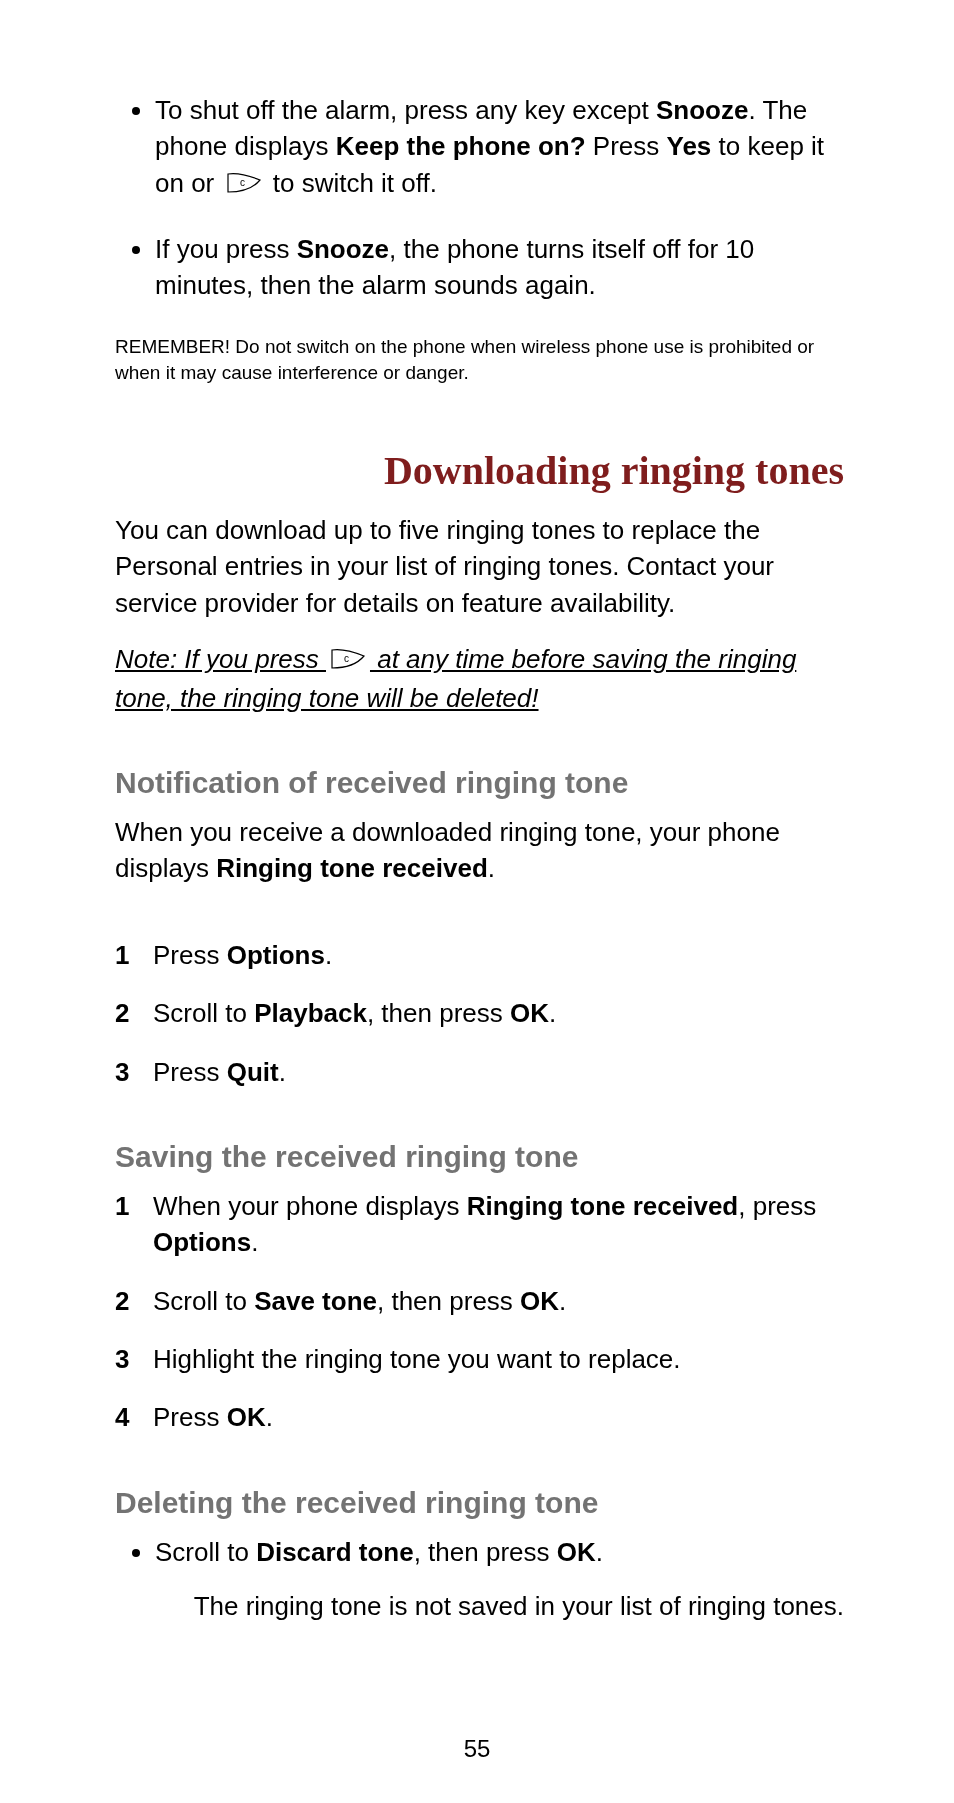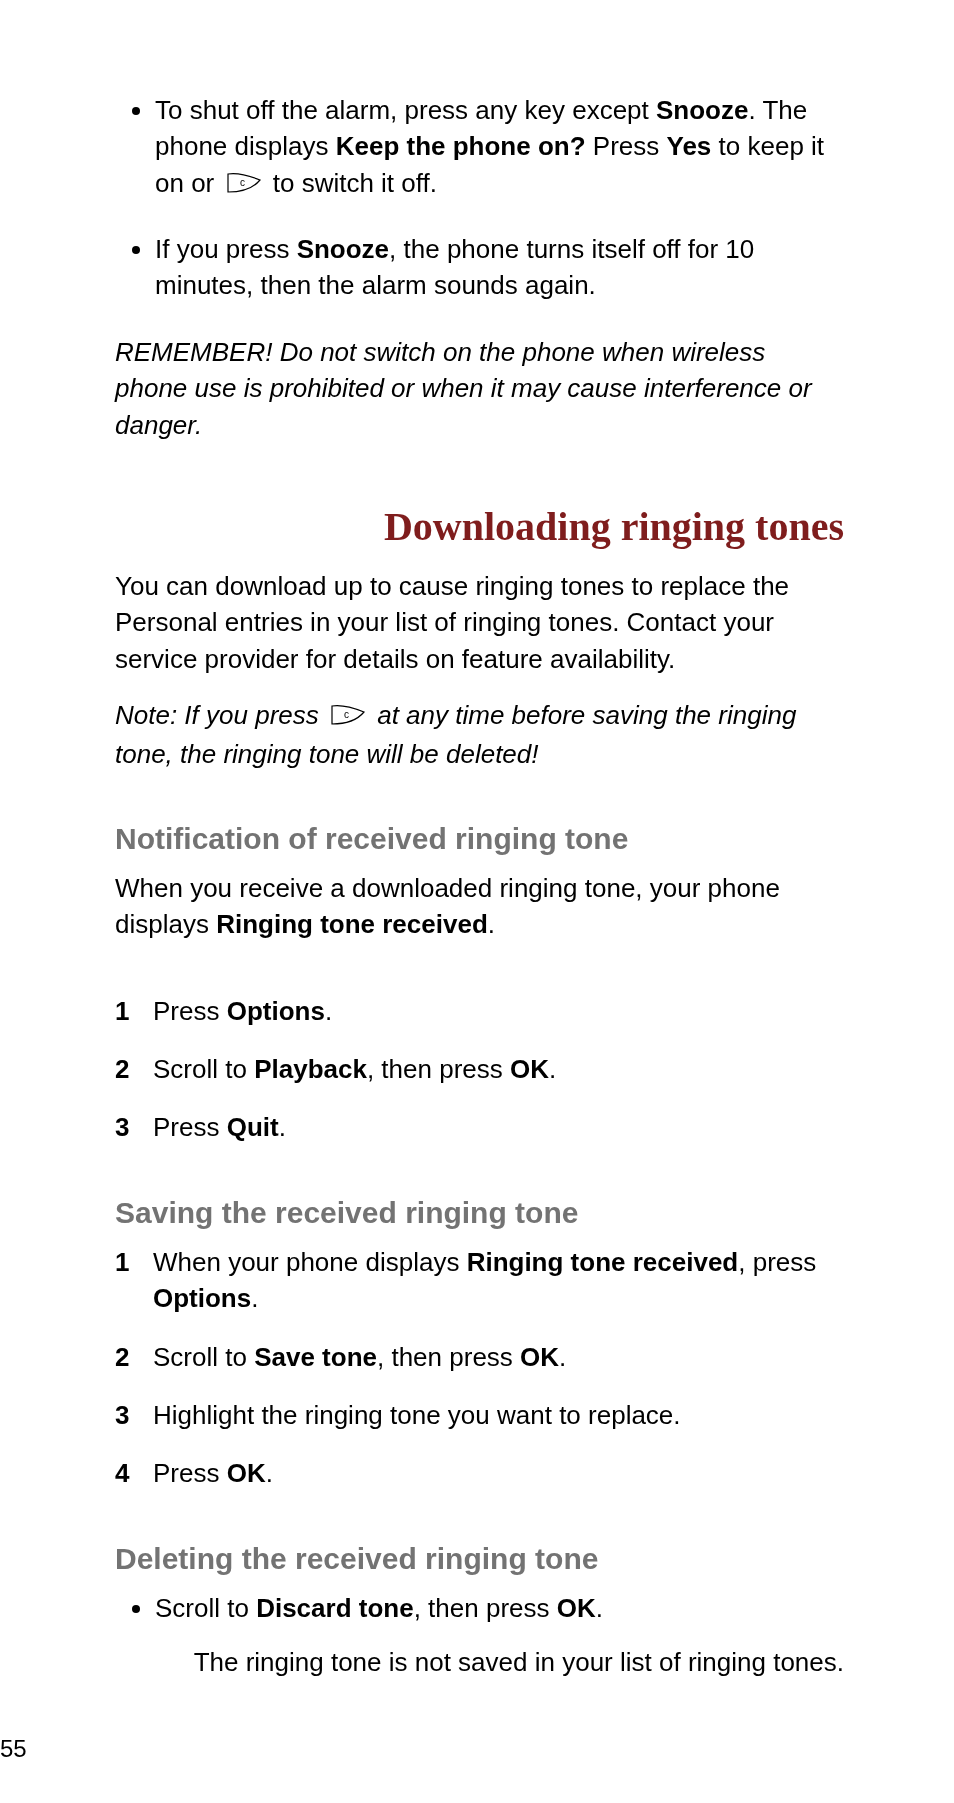--- a/index.html
+++ b/index.html
@@ -20,22 +20,21 @@
     margin: 0 0 30px 0;
     padding-left: 40px;
   }
   .bullet-item {
     margin-bottom: 28px;
     font-size: 26px;
     line-height: 1.4;
     list-style: disc;
   }
   .remember {
-    font-style: italic;
-    font-size: 26px;
+    font-size: 19px;
     line-height: 1.4;
     margin-bottom: 60px;
   }
   h1.section-title {
     color: #7f1d1d;
     font-size: 40px;
     font-weight: bold;
     margin: 0 0 18px 0;
     font-family: Liberation Serif, serif;
     text-align: right;
@@ -43,20 +42,21 @@
   .body-text {
     font-size: 26px;
     line-height: 1.4;
     margin-bottom: 20px;
   }
   .note-text {
     font-style: italic;
     font-size: 26px;
     line-height: 1.4;
     margin-bottom: 50px;
+    text-decoration: underline;
   }
   h2.sub-heading {
     color: #737373;
     font-size: 30px;
     font-weight: bold;
     margin: 0 0 14px 0;
   }
   .sub-body {
     font-size: 26px;
     line-height: 1.4;
@@ -94,21 +94,21 @@
     font-size: 26px;
     line-height: 1.4;
     margin-left: 40px;
     text-align: right;
   }
   .page-number {
     position: absolute;
     bottom: 40px;
     left: 0;
     width: 100%;
-    text-align: left;
+    text-align: center;
     font-size: 24px;
   }
   .c-icon {
     display: inline-block;
     vertical-align: middle;
     margin: 0 4px;
   }
   b { font-weight: bold; }
 </style>
 </head>
@@ -125,21 +125,21 @@
     </li>
     <li class="bullet-item">
       <span>If you press </span><b>Snooze</b><span>, the phone turns itself off for 10 minutes, then the alarm sounds again.</span>
     </li>
   </ul>
 
   <div class="remember">REMEMBER! Do not switch on the phone when wireless phone use is prohibited or when it may cause interference or danger.</div>
 
   <h1 class="section-title">Downloading ringing tones</h1>
 
-  <div class="body-text">You can download up to cause ringing tones to replace the Personal entries in your list of ringing tones. Contact your service provider for details on feature availability.</div>
+  <div class="body-text">You can download up to five ringing tones to replace the Personal entries in your list of ringing tones. Contact your service provider for details on feature availability.</div>
 
   <div class="note-text">
     <span>Note: If you press </span><span class="c-icon"><svg width="36" height="22" viewBox="0 0 36 22">
           <path d="M2 2 Q14 0 34 8 Q24 20 2 20 Z" fill="none" stroke="#000" stroke-width="1.2"></path>
           <text x="14" y="14" font-size="10" font-family="Arial" font-style="normal">c</text>
         </svg></span><span> at any time before saving the ringing tone, the ringing tone will be deleted!</span>
   </div>
 
   <h2 class="sub-heading">Notification of received ringing tone</h2>
   <div class="sub-body">

